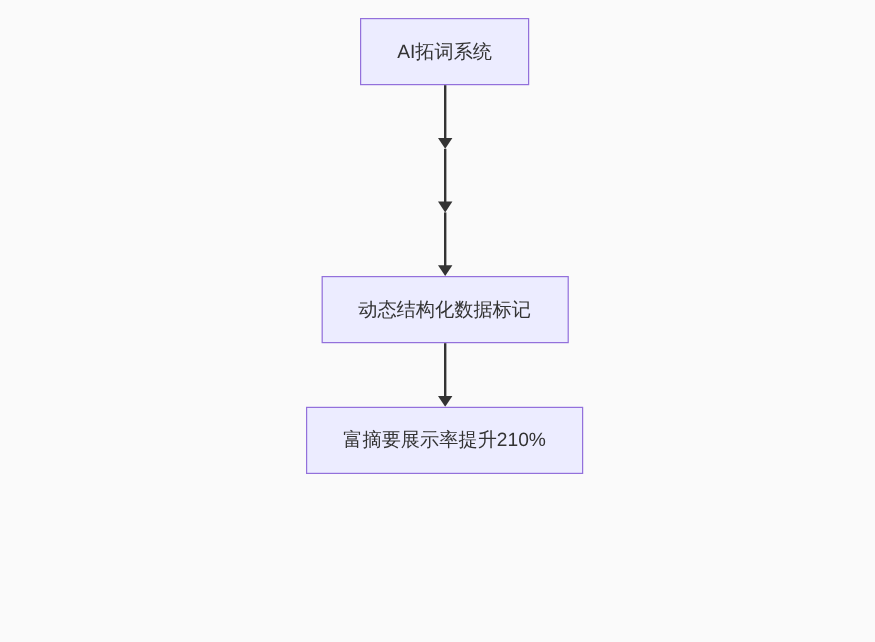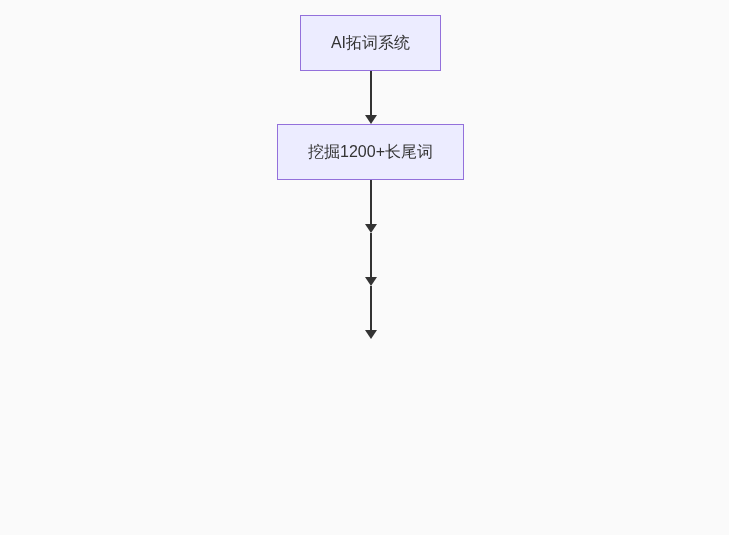--- a/index.html
+++ b/index.html
@@ -64,35 +64,38 @@
 
   <div class="flow-node">
     <span>AI拓词系统</span>
   </div>
 
   <div class="edge">
     <div class="edge-line"></div>
     <div class="edge-arrowhead"></div>
   </div>
 
-  <div class="flow-node">
-    <span>挖掘1200+长尾词</span>
-  </div>
 
   <div class="edge">
     <div class="edge-line"></div>
     <div class="edge-arrowhead"></div>
   </div>
 
 
   <div class="edge">
     <div class="edge-line"></div>
     <div class="edge-arrowhead"></div>
   </div>
 
+  <div class="flow-node">
+    <span>动态结构化数据标记</span>
+  </div>
 
   <div class="edge">
     <div class="edge-line"></div>
     <div class="edge-arrowhead"></div>
   </div>
 
+  <div class="flow-node">
+    <span>富摘要展示率提升210%</span>
+  </div>
 
 </div>
 
 </body></html>

